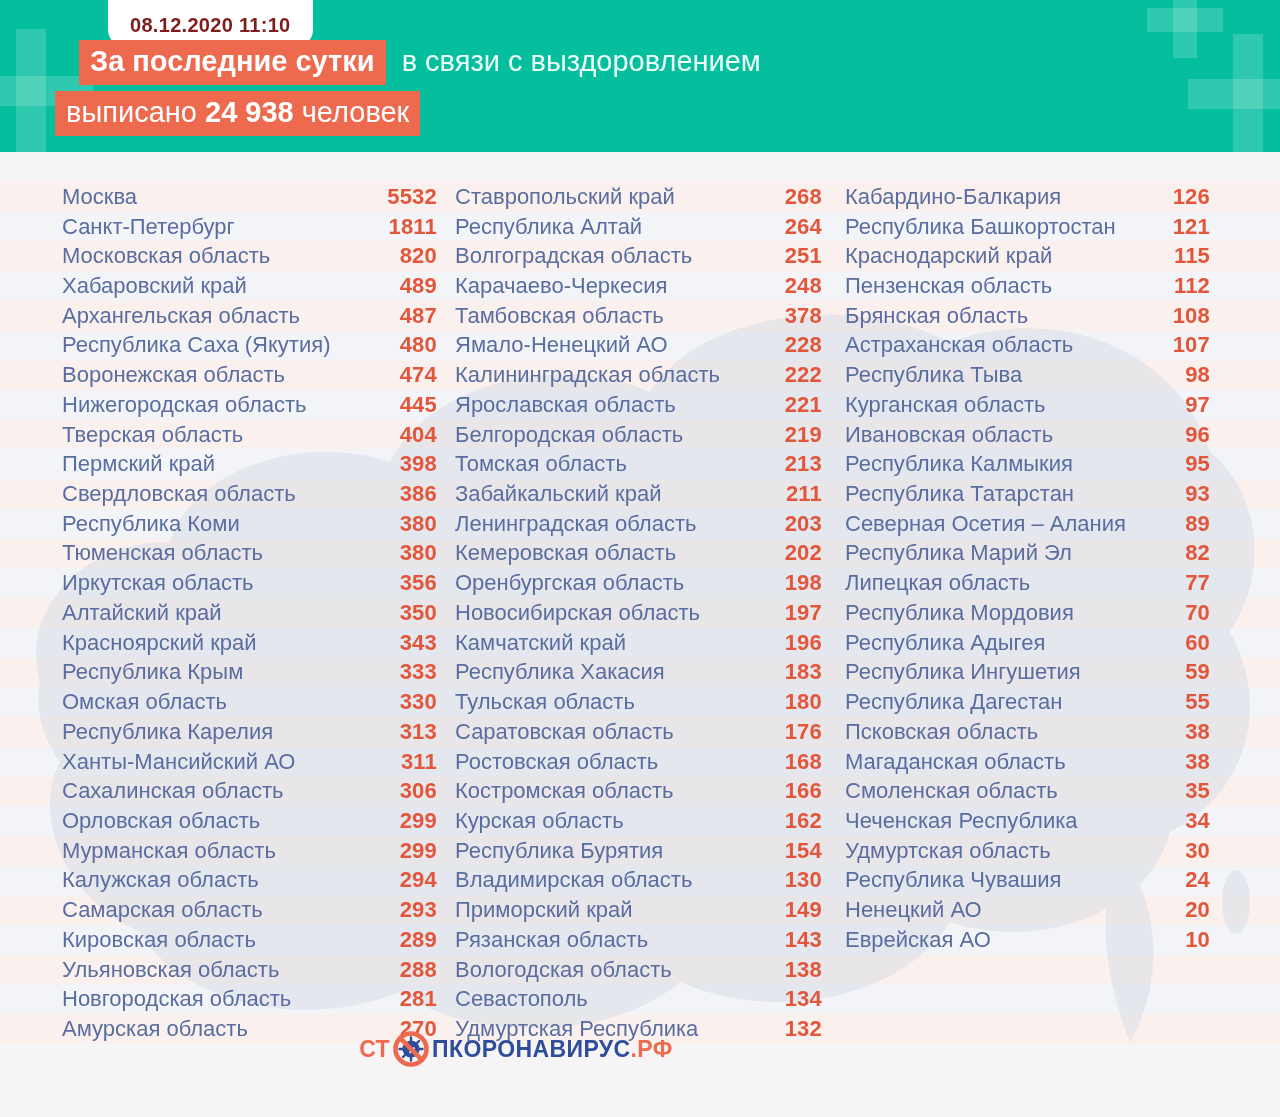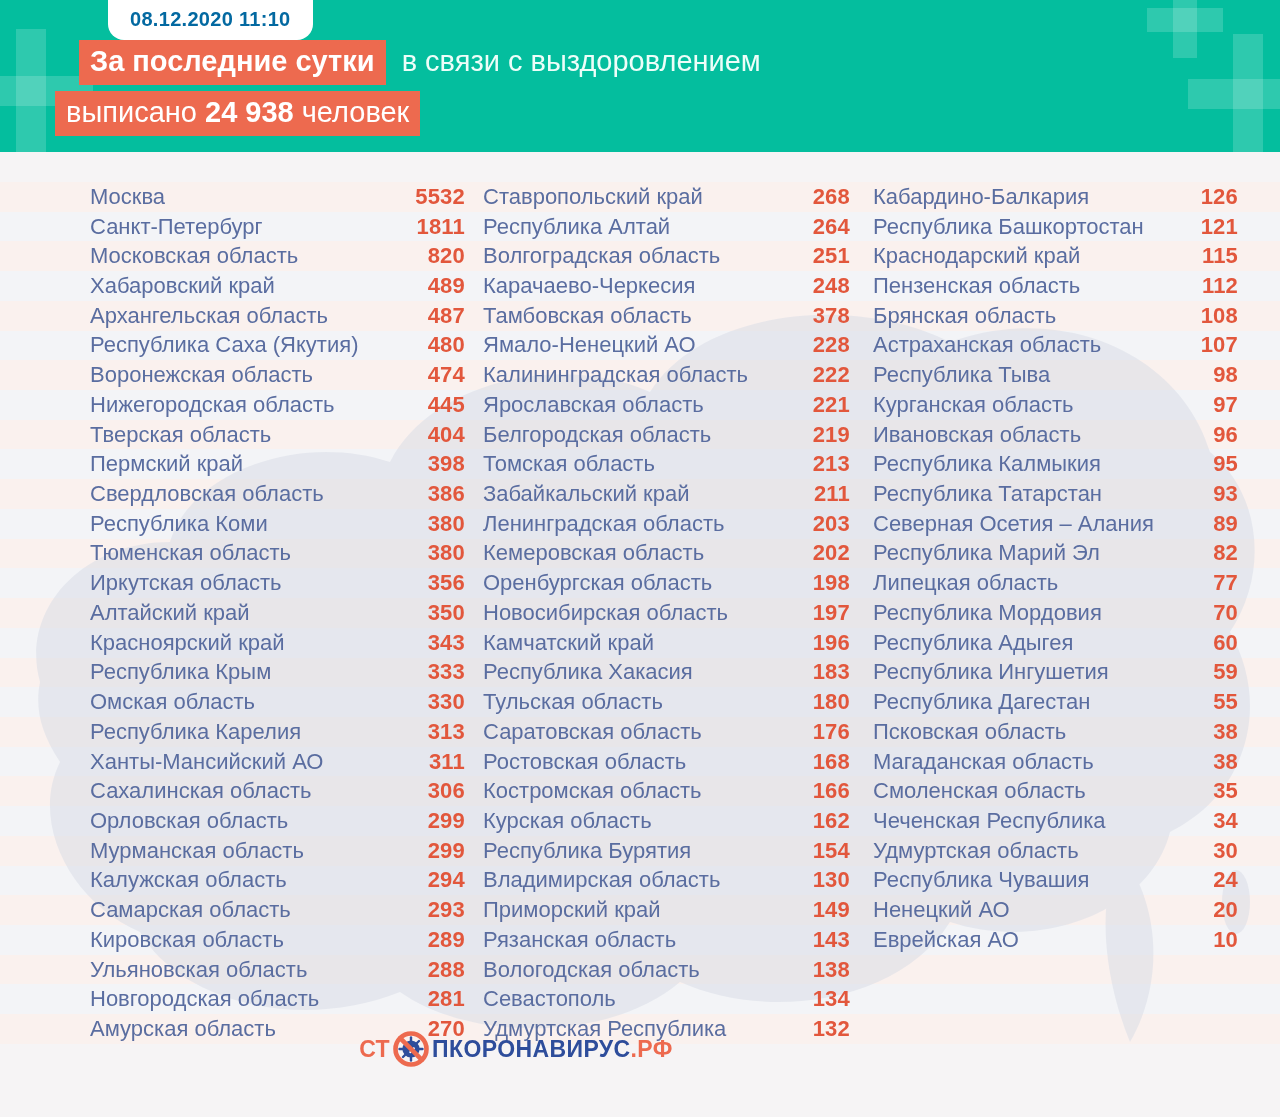--- a/index.html
+++ b/index.html
@@ -11,39 +11,39 @@
   }
   
   .header{position:absolute;top:0;left:0;width:1280px;height:152px;background:#04BE9E;overflow:hidden;}
   .plus{position:absolute;--c:rgba(255,255,255,0.17);}
   .plus::before{content:"";position:absolute;left:50%;top:0;transform:translateX(-50%);width:var(--t);height:100%;background:var(--c);}
   .plus::after{content:"";position:absolute;top:50%;left:0;transform:translateY(-50%);height:var(--t);width:100%;background:var(--c);}
   .plus-left{left:-31px;top:29px;width:124px;height:124px;--t:30px;}
   .plus-topright{left:1147px;top:-18px;width:76px;height:76px;--t:24px;}
   .plus-right{left:1188px;top:34px;width:120px;height:120px;--t:30px;}
   .date-badge{
-    position:absolute;left:108px;top:0;background:#ffffff;color:#0369a1;
-    font-weight:700;font-size:20px;padding:8px 22px 9px;border-radius:0 0 16px 16px;
+    position:absolute;left:108px;top:0;background:#ffffff;color:#7f1d1d;
+    font-weight:700;font-size:20px;padding:14px 22px 9px;border-radius:0 0 16px 16px;
     letter-spacing:.3px;
   }
   .title{position:absolute;left:55px;top:40px;color:#fff;font-size:29px;line-height:1;}
   .tline{margin-bottom:6px;white-space:nowrap;}
   .hl{background:#ED6A4F;display:inline-block;padding:7px 11px 9px;}
   .b{font-weight:800;margin-left:24px;}
   .rest{font-weight:400;color:#EDFEF9;margin-left:8px;}
   .hl b{font-weight:800;}
   
   .list{position:absolute;top:152px;left:0;width:1280px;height:965px;}
   .stripes{
     position:absolute;top:30px;left:0;width:1280px;height:862px;
     background:repeating-linear-gradient(to bottom,#FAF1EE 0 29.72px,#F3F4F7 29.72px 59.44px);
   }
   .map{position:absolute;top:60px;left:0;opacity:.5;pointer-events:none;}
   .cols{position:absolute;top:30px;left:62px;display:flex;}
-  .col{display:flex;flex-direction:column;margin-left:28px;}
+  .col{display:flex;flex-direction:column;}
   .col-0{width:375px;}
   .col-1{width:367px;margin-left:18px;}
   .col-2{width:365px;margin-left:23px;}
   .row{height:29.72px;display:flex;justify-content:space-between;align-items:center;}
   .rname{color:#5A6DA0;font-size:22px;}
   .rval{color:#E2573C;font-size:22px;font-weight:700;letter-spacing:.2px;}
   
   .footer{position:absolute;top:1017px;left:0;width:1032px;height:64px;display:flex;align-items:center;justify-content:center;}
   .logo{display:flex;align-items:center;font-size:23px;font-weight:800;letter-spacing:.4px;}
   .logo-st,.logo-tld{color:#ED6A4F;}

